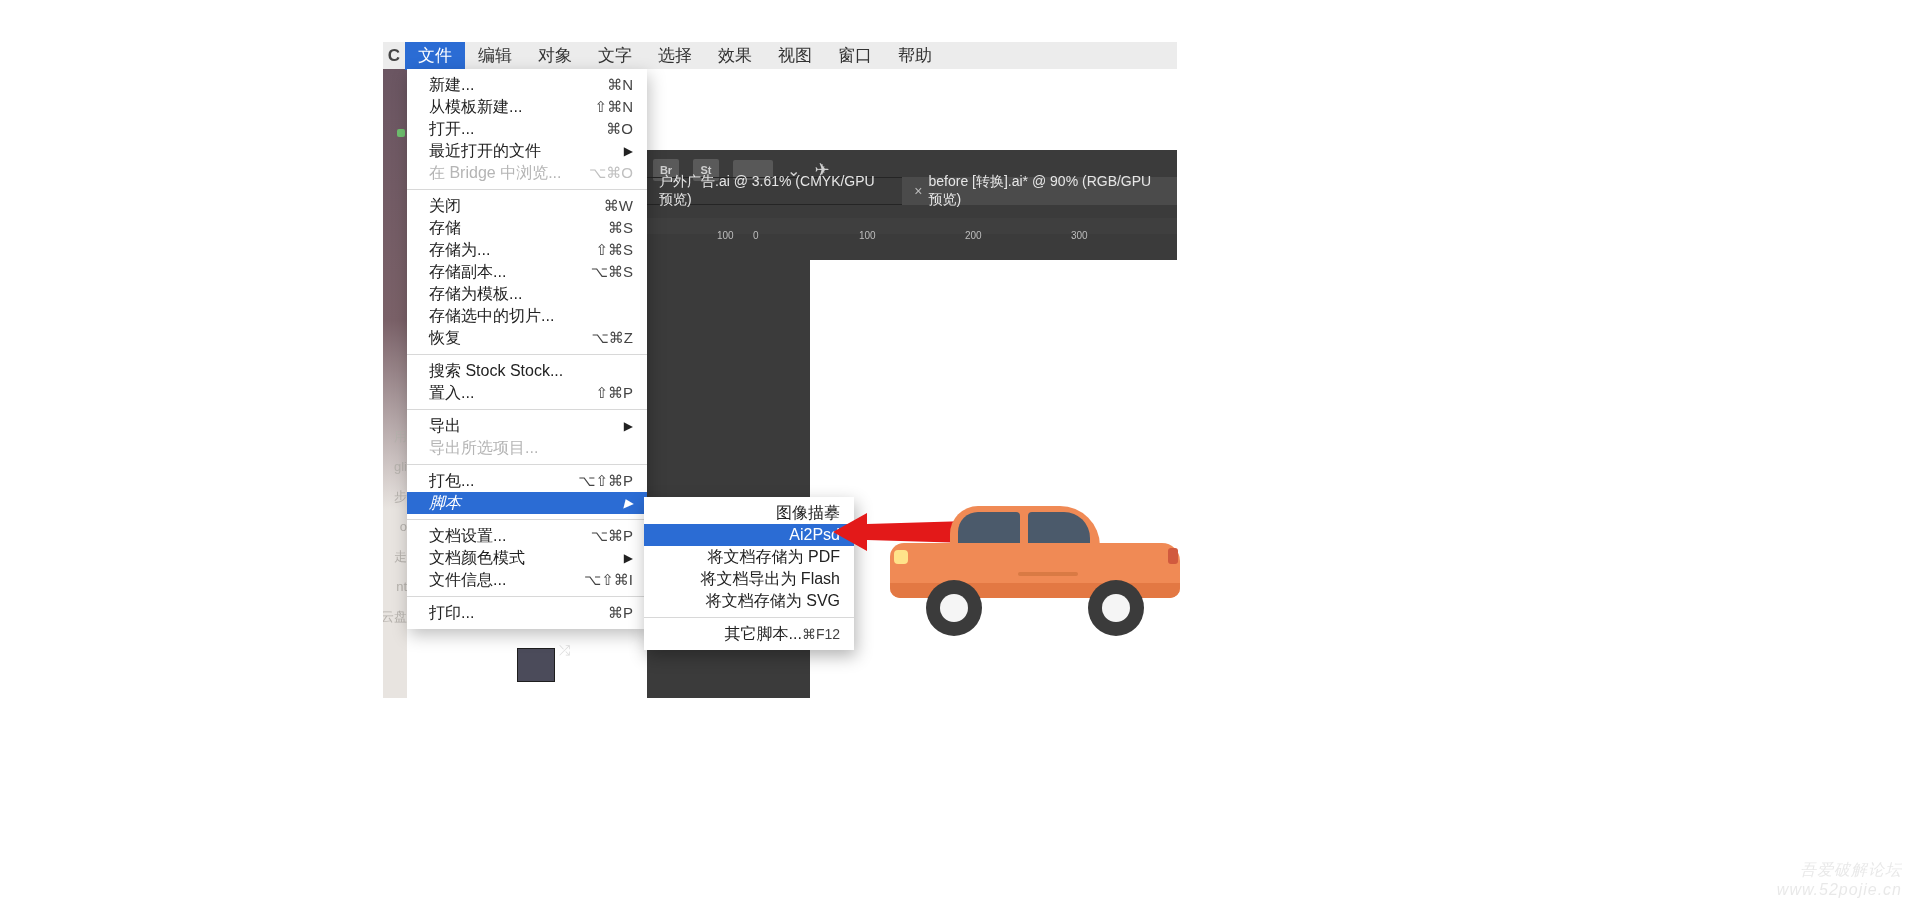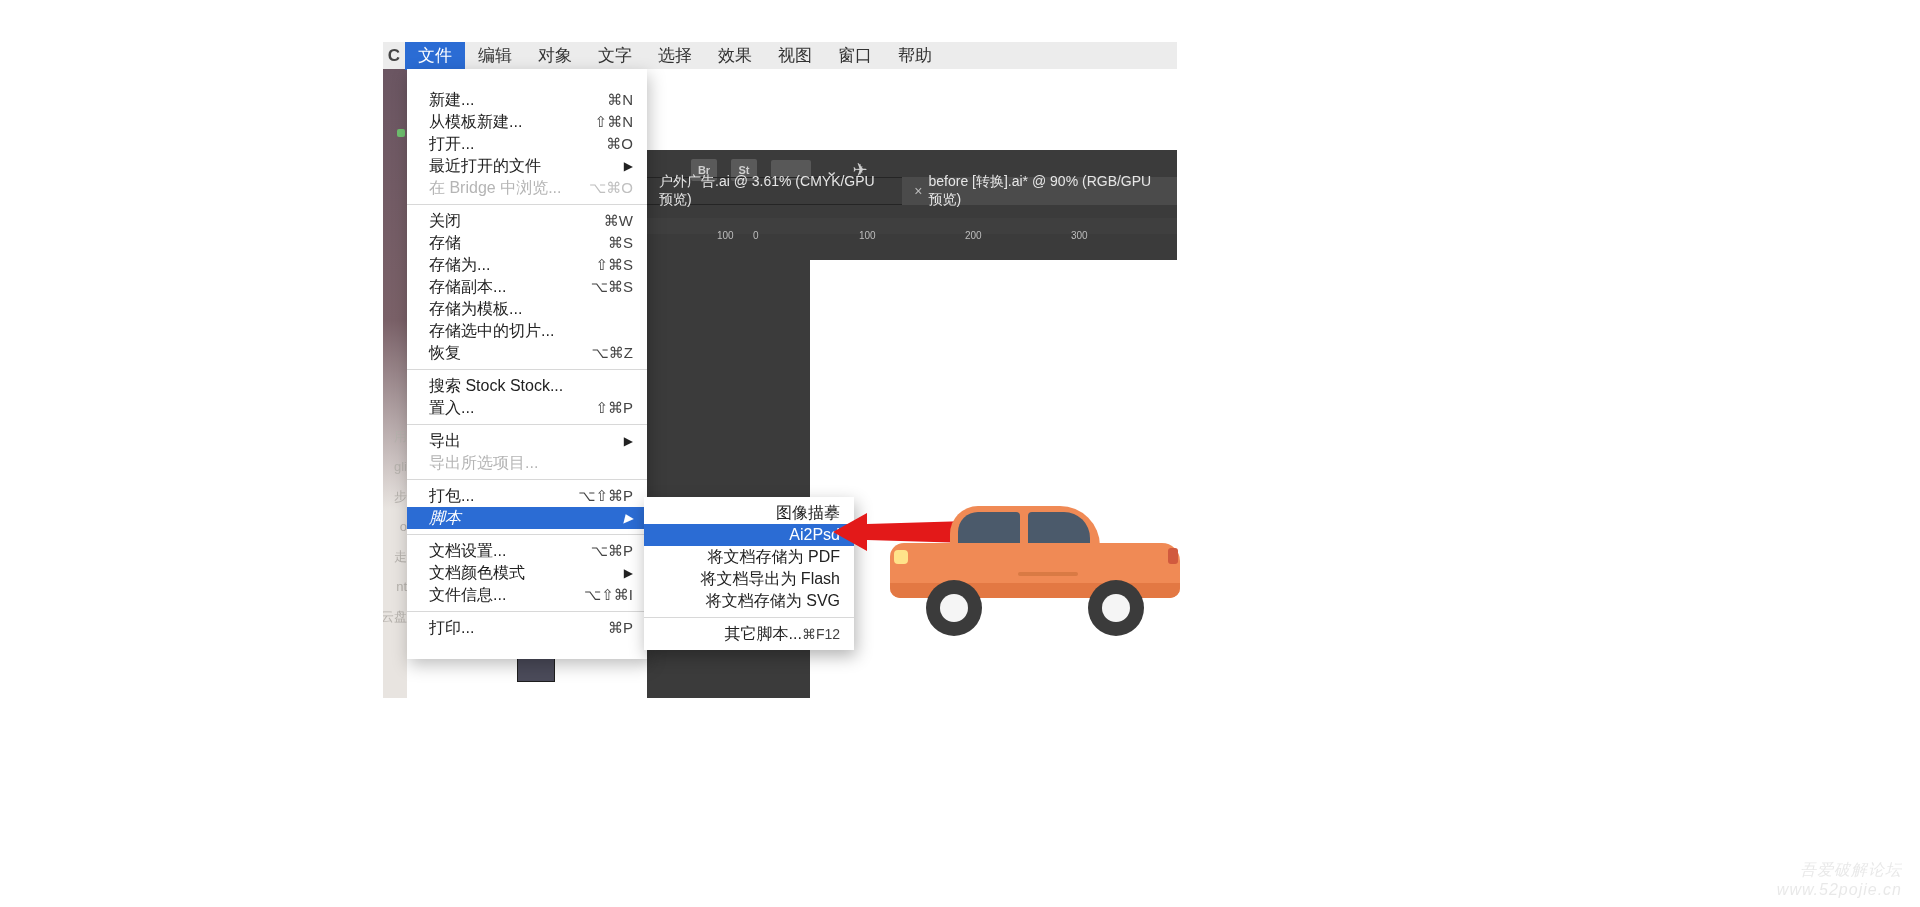--- a/index.html
+++ b/index.html
@@ -2,35 +2,35 @@
 <html><head>
 <meta charset="utf-8">
 <style>
   * { margin: 0; padding: 0; box-sizing: border-box; font-family: -apple-system, "PingFang SC", "Hiragino Sans GB", "Microsoft YaHei", sans-serif; }
   body { background: #fff; width: 1920px; height: 907px; overflow: hidden; position: relative; }
   .stage { position: absolute; left: 383px; top: 42px; width: 794px; height: 656px; }
   .menubar { position: absolute; left: 0; top: 0; width: 794px; height: 27px; background: #ececec; display: flex; align-items: center; padding-left: 0px; font-size: 17px; color: #333; }
   .menubar .appglyph { width: 22px; text-align:center; color:#444; font-weight:600;}
   .menubar .item { padding: 2px 13px 3px 13px; cursor: default; }
   .menubar .item.active { background: #2b6cd4; color: #fff; }
-  .dropdown { position: absolute; left: 24px; top: 27px; width: 240px; background: #fff; box-shadow: 2px 6px 16px rgba(0,0,0,.25); padding: 20px 0; font-size: 16px; color:#222; }
+  .dropdown { position: absolute; left: 24px; top: 27px; width: 240px; background: #fff; box-shadow: 2px 6px 16px rgba(0,0,0,.25); padding: 5px 0; font-size: 16px; color:#222; }
   .dropdown .row { display:flex; justify-content:space-between; align-items:center; padding: 2px 14px 2px 22px; height:22px; }
   .dropdown .row.disabled { color:#b5b5b5; }
   .dropdown .row.highlight { background:#2b6cd4; color:#fff;font-style:italic; }
   .dropdown .sep { height:1px; background:#d8d8d8; margin:5px 0; }
   .dropdown .short { font-size:15px; color:#444; letter-spacing:0px;}
   .dropdown .row.disabled .short { color:#c0c0c0;}
   .arrow { font-size:12px; }
   .submenu { position:absolute; left:261px; top:455px; width: 210px; background:#fff; box-shadow: 2px 6px 16px rgba(0,0,0,.3); padding:5px 0; font-size:16px; color:#222;}
   .submenu .row { display:flex; justify-content:flex-end; align-items:center; padding:2px 14px 2px 22px; height:22px;}
   .submenu .row.highlight { background:#2b6cd4; color:#fff;}
   .submenu .sep { height:1px; background:#d8d8d8; margin:5px 0; }
   .submenu .short { font-size:14px; color:#444;}
   .aiapp { position:absolute; left:264px; top:108px; width:530px; height:548px; background:#3b3b3b; z-index:-1;}
-  .aiapp .tophint { position:absolute; left:0; top:0; width:530px; height:40px; display:flex; align-items:center; gap:14px; padding-left:6px;margin-left:38px;}
+  .aiapp .tophint { position:absolute; left:0; top:0; width:530px; height:40px; display:flex; align-items:center; gap:14px; padding-left:6px;}
   .aiapp .iconbox { width:26px; height:22px; background:#5a5a5a; display:flex; align-items:center; justify-content:center; color:#cfcfcf; font-size:11px; font-weight:bold; border-radius:2px;}
   .aiapp .panelgrp { width:40px; height:20px; background:#585858; border-radius:2px;}
   .aiapp .rocket { color:#cfcfcf; font-size:18px;}
   .aiapp .tabbar { position:absolute; left:0; top:27px; width:530px; height:28px; display:flex; align-items:center; color:#e6e6e6; font-size:14px; border-top:1px solid #252525; border-bottom:1px solid #252525;}
   .aiapp .tab { padding:0 12px; height:28px; display:flex; align-items:center; gap:6px;}
   .aiapp .tab .x { color:#bbb; font-size:14px;}
   .aiapp .tab.active { background:#4b4b4b;}
   .aiapp .ruler { position:absolute; left:0; top:68px; width:530px; height:16px; background:#3f3f3f; color:#bdbdbd; font-size:10px; display:flex; align-items:center;}
   .aiapp .ruler span { width:106px; text-align:left;margin-top:19px;}
   .aiapp .canvas { position:absolute; left:163px; top:110px; width:367px; height:438px; background:#fff;}

